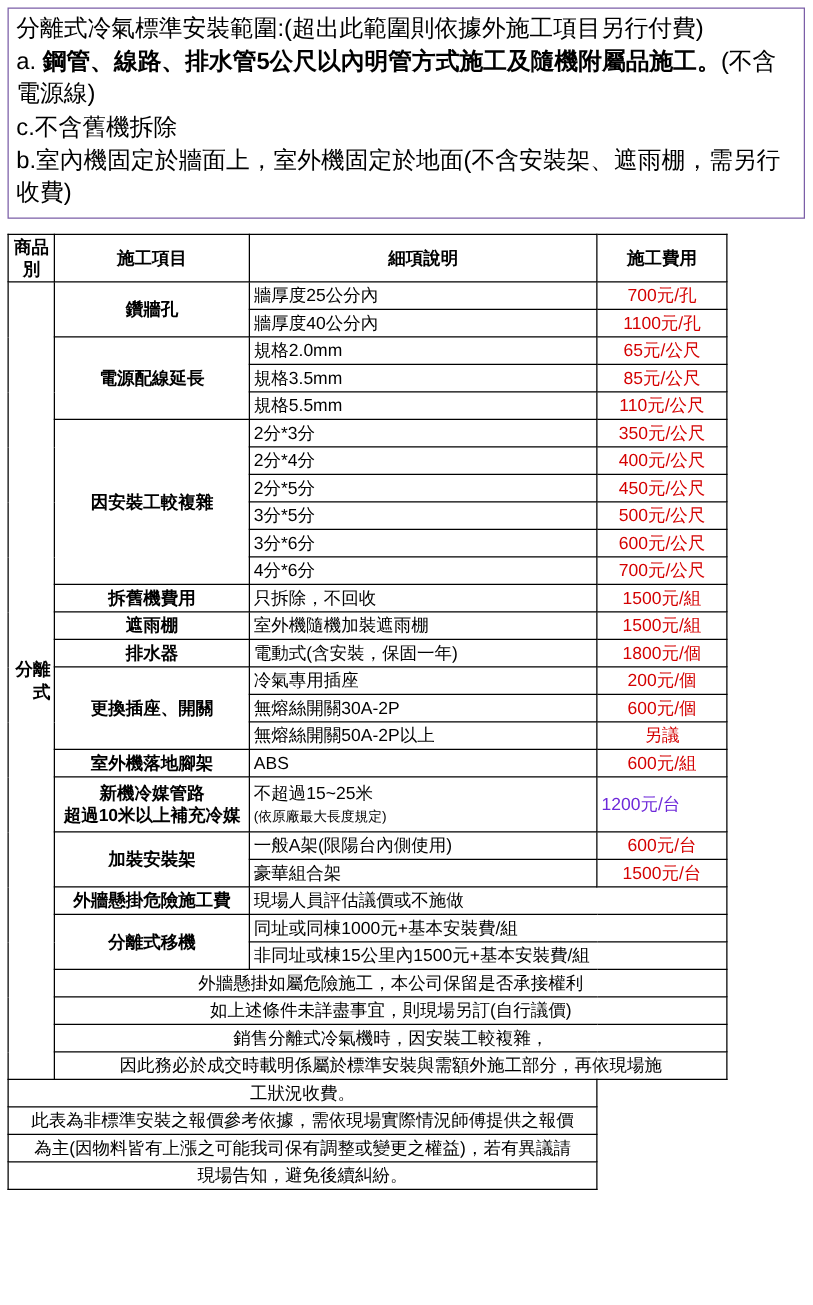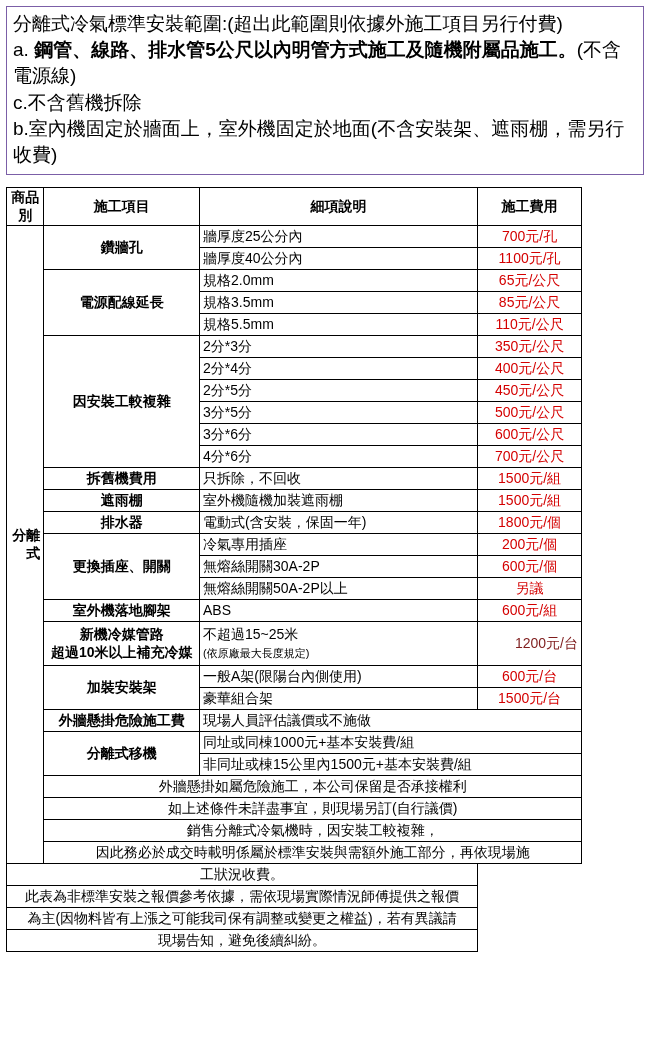--- a/index.html
+++ b/index.html
@@ -74,22 +74,22 @@
     width: 270px;
   }
   .price {
     color: #d40000;
     text-align: center;
     width: 96px;
     padding-right: 4px;
     white-space: nowrap;
   }
   .price-c {
-    color: #7f1d1d;
-    text-align: right;
+    color: #6d28d9;
+    text-align: left;
     width: 96px;
     white-space: nowrap;
   }
   .row-h { height: 22px; }
   .note-row td {
     text-align: center;
     font-size: 14px;
     line-height: 1.3;
   }
   .two-line {

